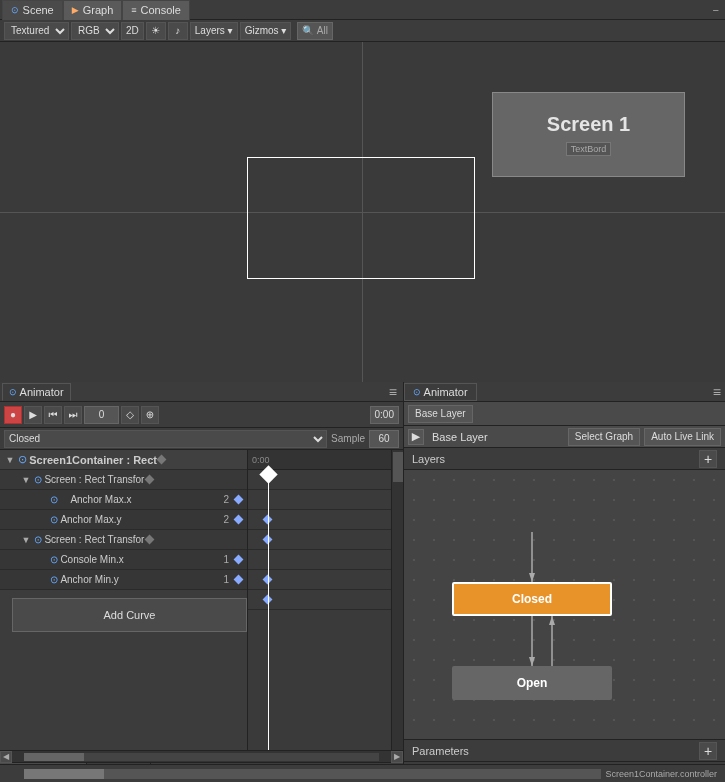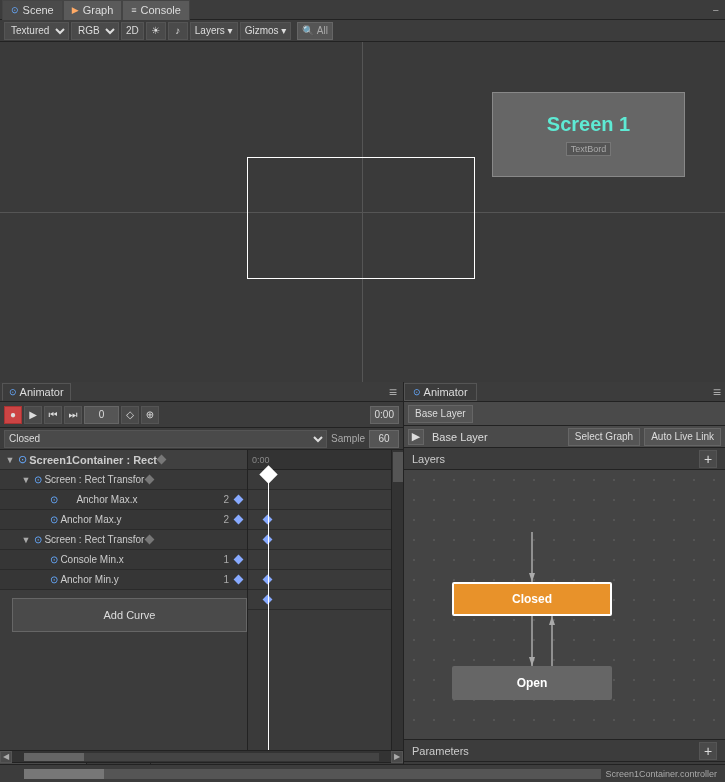--- a/index.html
+++ b/index.html
@@ -120,21 +120,21 @@
       border: 1px solid #888;
       display: flex;
       flex-direction: column;
       align-items: center;
       justify-content: center;
       gap: 6px;
     }
     .screen1-title {
       font-size: 20px;
       font-weight: bold;
-      color: #5eead4;
+      color: #e5e5e5;
     }
     .screen1-sub {
       font-size: 9px;
       color: #aaa;
       background: #555;
       padding: 1px 4px;
       border: 1px solid #777;
     }
 
     
@@ -868,21 +868,21 @@
           <span style="color:#6af;">⊙</span>
           <span style="margin-left:2px;">Screen : Rect Transfor</span>
           <span class="track-diamond">
               <div class="diamond-shape gray"></div>
             </span>
         </div>
 
         <div class="track-item sub2">
           <span class="track-toggle"></span>
           <span style="color:#6af;">⊙</span>
-          <span style="margin-left:18px;">Anchor Max.x</span>
+          <span style="margin-left:12px;">Anchor Max.x</span>
           <span class="track-value">2</span>
           <span class="track-diamond">
               <div class="diamond-shape"></div>
             </span>
         </div>
 
         <div class="track-item sub2">
           <span class="track-toggle"></span>
           <span style="color:#6af;">⊙</span>
           <span style="margin-left:2px;">Anchor Max.y</span>

